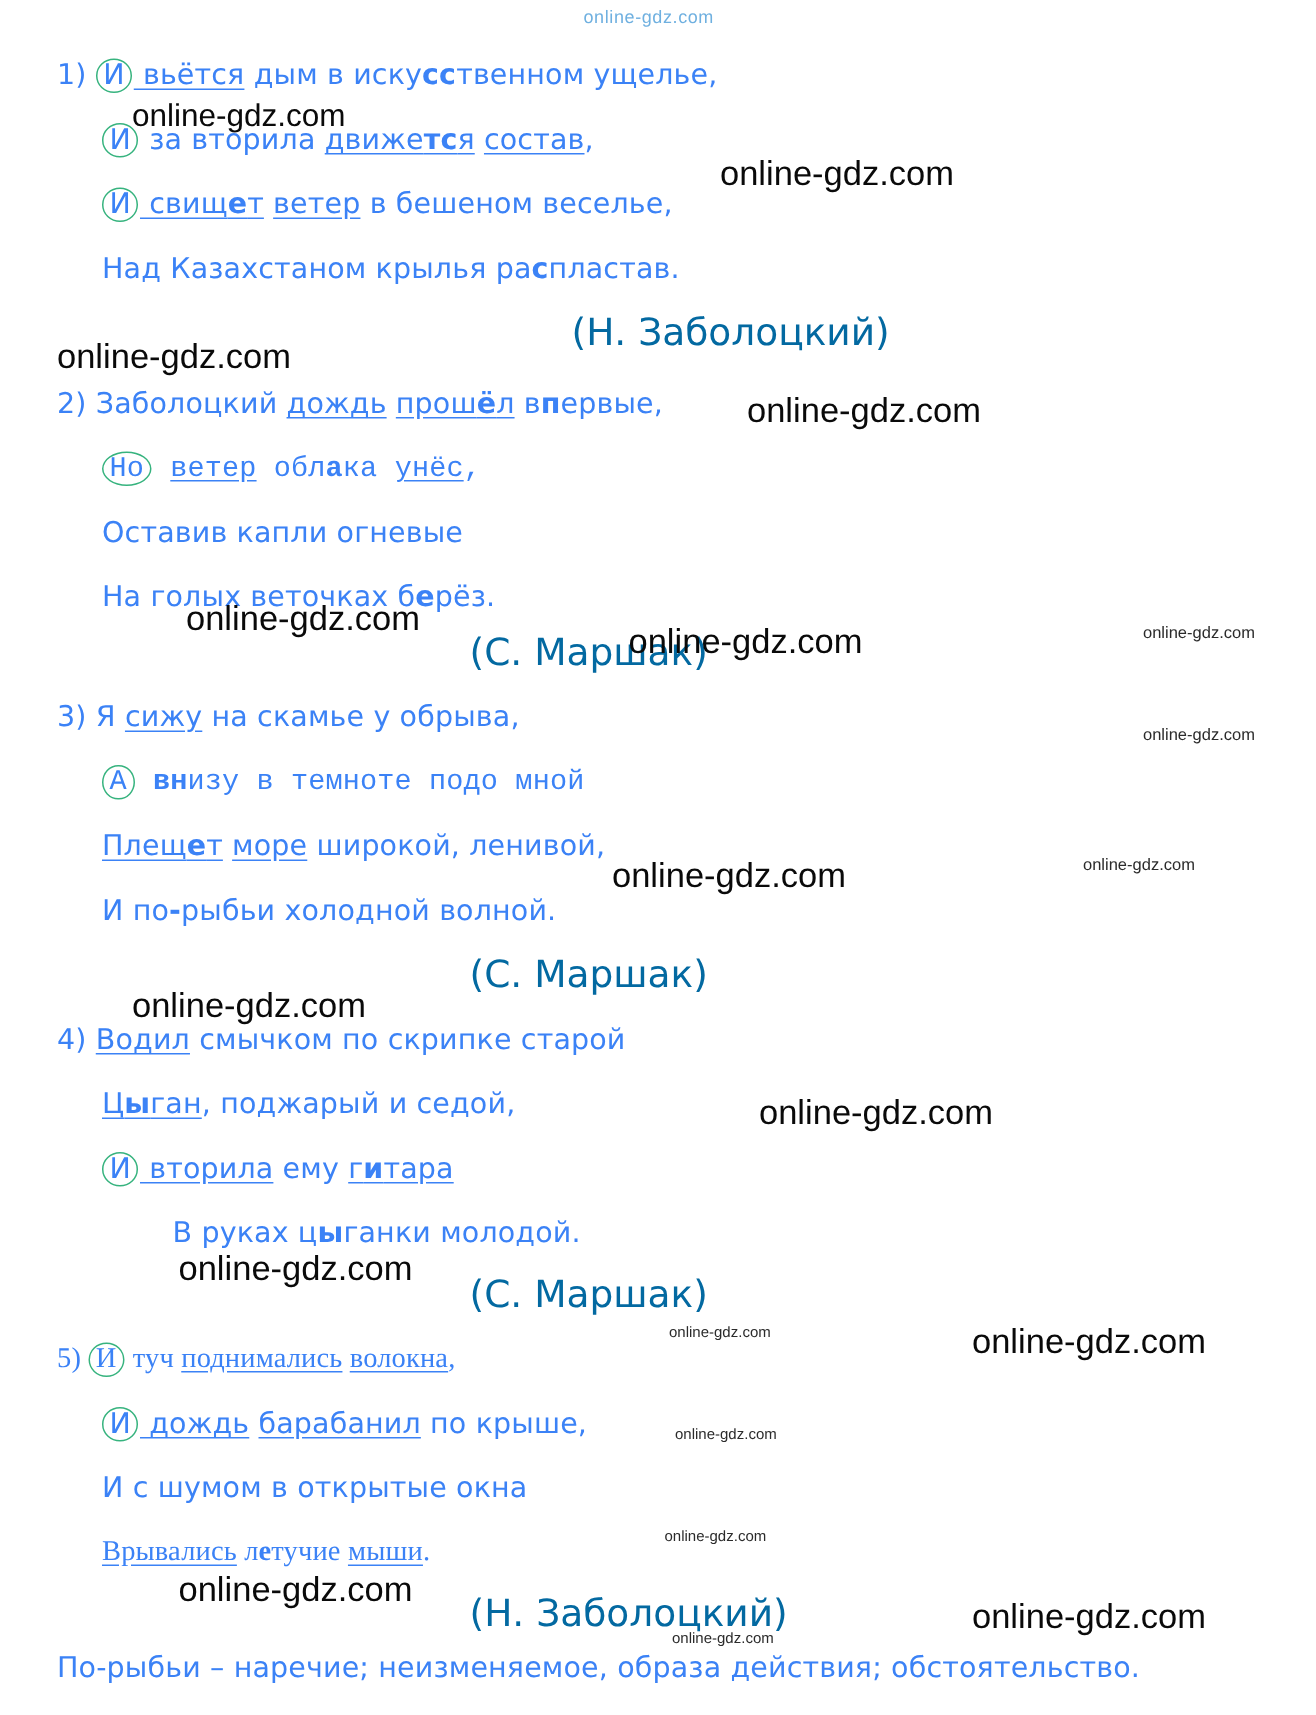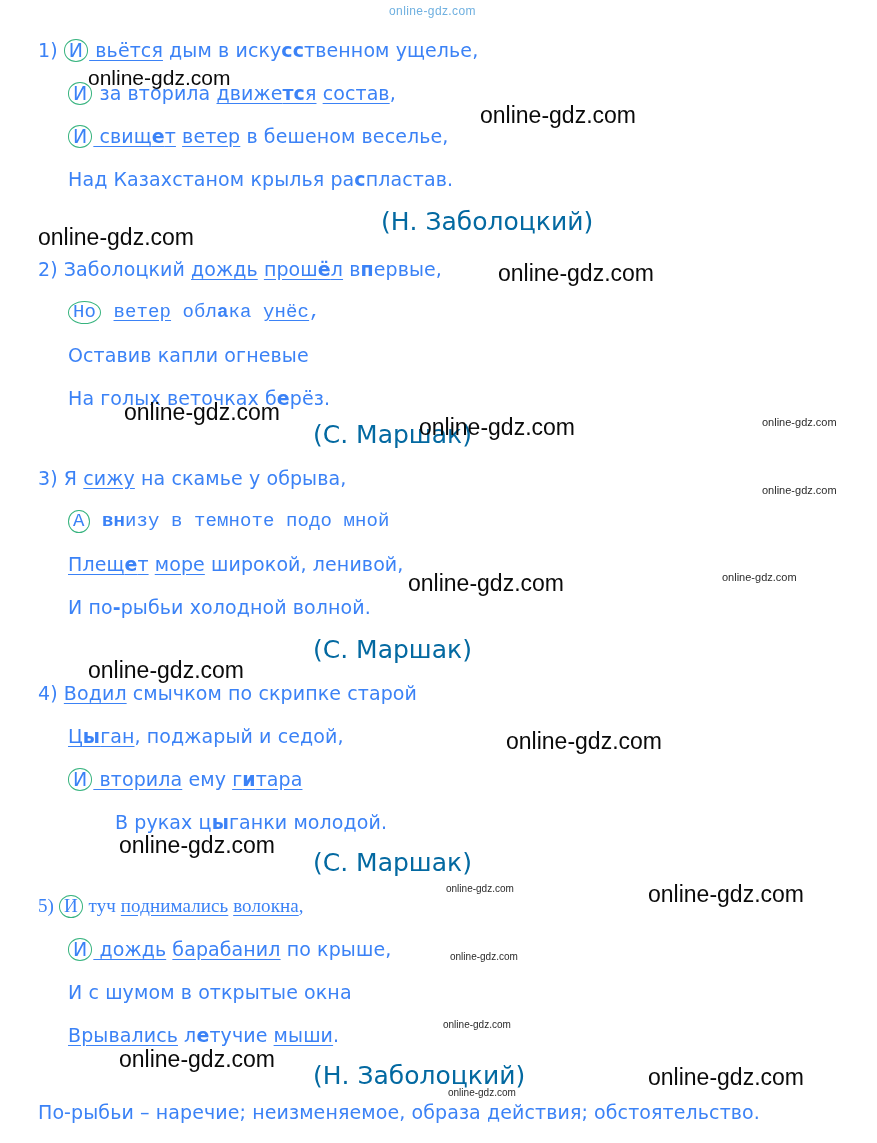--- a/index.html
+++ b/index.html
@@ -95,21 +95,21 @@
       <div class="line" style="top: 595px; left: 68px;"><span>И по</span><span class="b">-</span><span>рыбьи холодной волной.</span></div>
       <div class="author" style="left: 313px; top: 638px;">(С. Маршак)</div>
       <div class="line" style="top: 681px; left: 38px;"><span class="num">4) </span><span class="u">Водил</span><span> смычком по скрипке старой</span></div>
       <div class="line" style="top: 724px; left: 68px;"><span class="u">Ц</span><span class="u b">ы</span><span class="u">ган</span><span>, поджарый и седой,</span></div>
       <div class="line" style="top: 767px; left: 68px;"><span class="cap">И</span><span class="u"> вторила</span><span> ему </span><span class="u">г</span><span class="u b">и</span><span class="u">тара</span></div>
       <div class="line" style="top: 810px; left: 68px; margin-left: 47px;"><span>В руках ц</span><span class="b">ы</span><span>ганки молодой.</span></div>
       <div class="author" style="left: 313px; top: 851px;">(С. Маршак)</div>
       <div class="line" style="top: 894px; left: 38px; font-family: Liberation Serif, serif;"><span class="num">5) </span><span class="cap">И</span><span> туч </span><span class="u">поднимались</span><span> </span><span class="u">волокна</span><span>,</span></div>
       <div class="line" style="top: 937px; left: 68px;"><span class="cap">И</span><span class="u"> дождь</span><span> </span><span class="u">барабанил</span><span> по крыше,</span></div>
       <div class="line" style="top: 980px; left: 68px;"><span>И с шумом в открытые окна</span></div>
-      <div class="line" style="top: 1023px; left: 68px;"><span class="u">Врывались</span><span> л</span><span class="b">е</span><span>тучие </span><span class="u">мыши</span><span>.</span></div>
+      <div class="line" style="top: 1023px; left: 68px; font-family: Liberation Serif, serif;"><span class="u">Врывались</span><span> л</span><span class="b">е</span><span>тучие </span><span class="u">мыши</span><span>.</span></div>
       <div class="author" style="left: 313px; top: 1064px;">(Н. Заболоцкий)</div>
       <div class="line" style="left: 38px; top: 1100px;">По-рыбьи – наречие; неизменяемое, образа действия; обстоятельство.</div>
     </div>
   <div id="watermarks">
       <div class="wm wm-top" style="left: 389px; top: 4px;">online-gdz.com</div>
       <div class="wm wm-md" style="left: 88px; top: 66px;">online-gdz.com</div>
       <div class="wm wm-lg" style="left: 480px; top: 102px;">online-gdz.com</div>
       <div class="wm wm-lg" style="left: 38px; top: 224px;">online-gdz.com</div>
       <div class="wm wm-lg" style="left: 498px; top: 260px;">online-gdz.com</div>
       <div class="wm wm-lg" style="left: 124px; top: 399px;">online-gdz.com</div>

